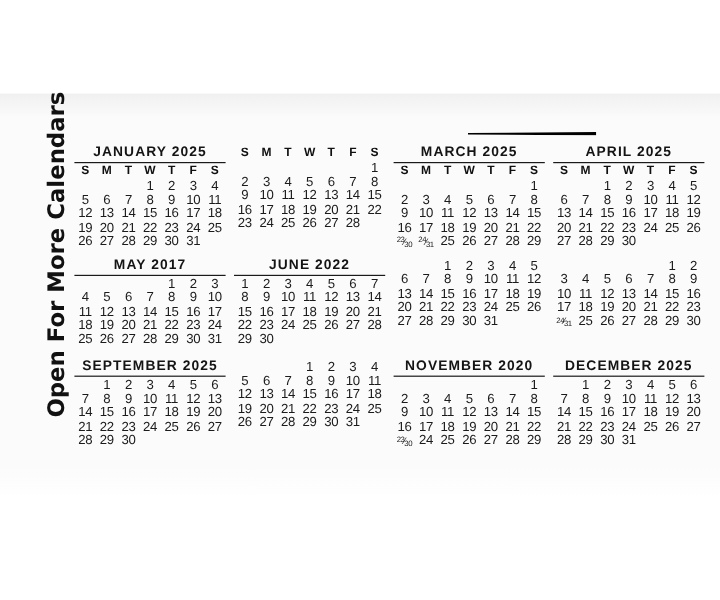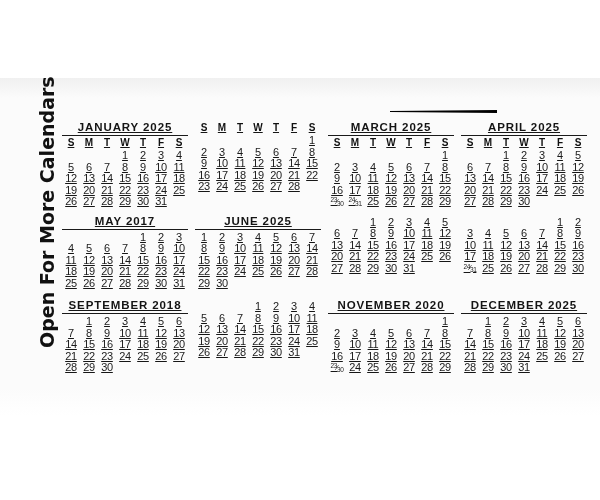--- a/index.html
+++ b/index.html
@@ -27,21 +27,21 @@
   .sidebar-label{
     position:absolute;left:-61px;top:227px;width:216px;height:26px;
     transform:rotate(-90deg);
     font-family:"DejaVu Sans",sans-serif;font-weight:700;font-size:19px;
     line-height:26px;color:#111;text-align:center;letter-spacing:0px;
     white-space:nowrap;
   }
 
   
   .cal{position:absolute;left:62px;top:121px;width:525px;}
-  .cal-row{display:grid;grid-template-columns:repeat(4,126px);column-gap:7px;align-items:start;text-decoration:underline;}
+  .cal-row{display:grid;grid-template-columns:repeat(4,126px);column-gap:7px;align-items:start;}
   .cal-row-2{margin-top:7px;}
   .cal-row-3{margin-top:10px;}
 
   .month{width:126px;}
   .month-title{
     font-size:11.5px;line-height:13px;font-weight:700;letter-spacing:0.9px;
     text-align:center;color:#141414;
     border-bottom:1.5px solid #1a1a1a;padding-bottom:1px;
     white-space:nowrap;
   }
@@ -299,21 +299,21 @@
             <span class="day">25</span>
             <span class="day">26</span>
             <span class="day">27</span>
             <span class="day">28</span>
             <span class="day">29</span>
             <span class="day">30</span>
             <span class="day">31</span>
           </div>
         </div>
         <div class="month">
-          <div class="month-title">JUNE 2025</div>
+          <div class="month-title">JUNE 2022</div>
           <div class="dates">
             <span class="day">1</span>
             <span class="day">2</span>
             <span class="day">3</span>
             <span class="day">4</span>
             <span class="day">5</span>
             <span class="day">6</span>
             <span class="day">7</span>
             <span class="day">8</span>
             <span class="day">9</span>
@@ -419,21 +419,21 @@
             <span class="day">26</span>
             <span class="day">27</span>
             <span class="day">28</span>
             <span class="day">29</span>
             <span class="day">30</span>
           </div>
         </div>
       </div>
     <div class="cal-row cal-row-3">
         <div class="month">
-          <div class="month-title">SEPTEMBER 2018</div>
+          <div class="month-title">SEPTEMBER 2025</div>
           <div class="dates">
             <span class="day"></span>
             <span class="day">1</span>
             <span class="day">2</span>
             <span class="day">3</span>
             <span class="day">4</span>
             <span class="day">5</span>
             <span class="day">6</span>
             <span class="day">7</span>
             <span class="day">8</span>

